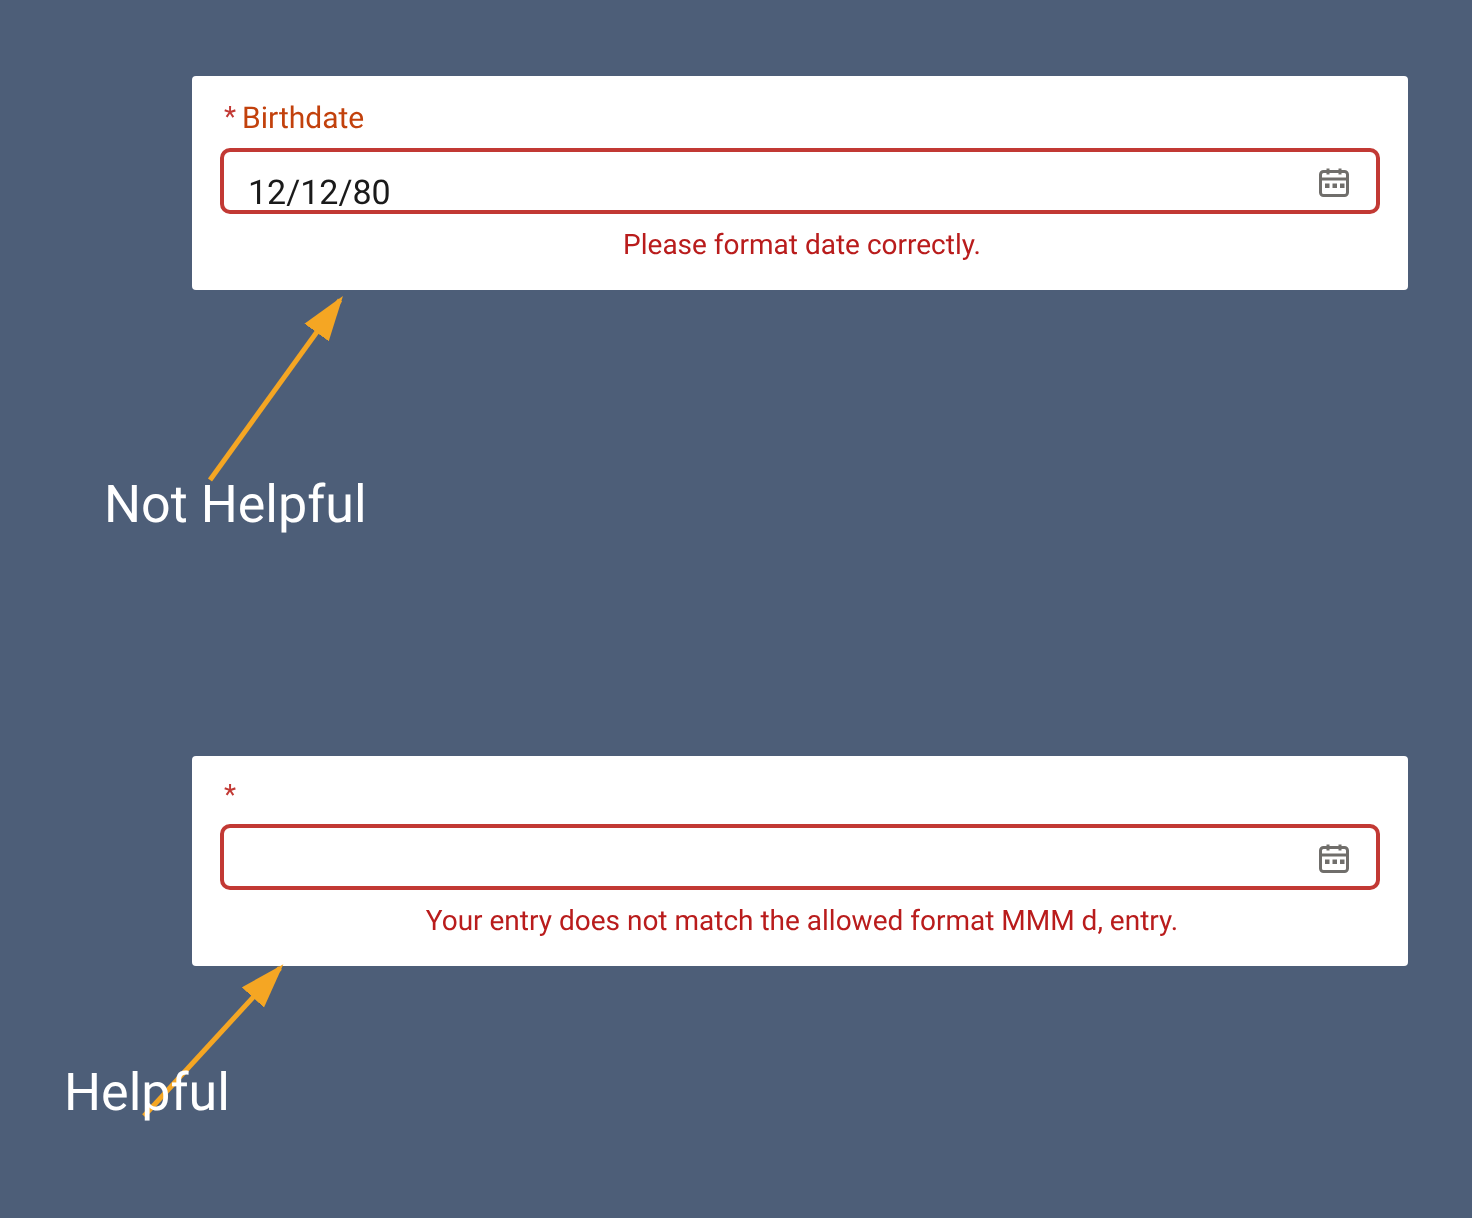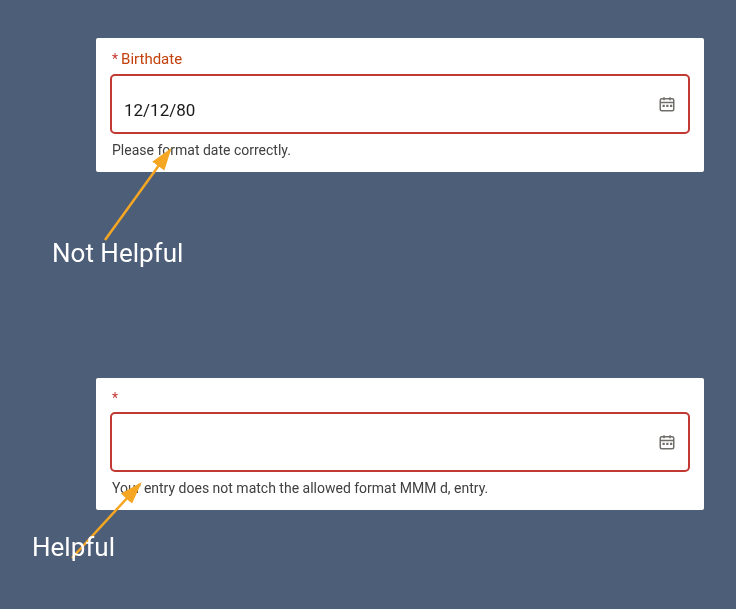--- a/index.html
+++ b/index.html
@@ -32,44 +32,45 @@
     margin-right: 3px;
   }
   .field-label {
     color: #c2410c;
     font-size: 15px;
   }
   .input-wrap {
     position: relative;
     border: 2px solid #c23934;
     border-radius: 5px;
-    height: 60px;
+    height: 33px;
     display: flex;
     align-items: center;
     padding: 12px 44px 0 12px;
     background: #fff;
   }
   .input-value {
     color: #1a1a1a;
     font-size: 17px;
   }
   .cal-icon {
     position: absolute;
     right: 12px;
     top: 50%;
     transform: translateY(-50%);
     width: 18px;
     height: 18px;
     color: #706e6b;
   }
   .error-text {
-    color: #404040;
+    color: #b91c1c;
     font-size: 14px;
     margin-top: 8px;
     margin-left: 2px;
+    text-align: center;
   }
   .arrow {
     position: absolute;
     pointer-events: none;
   }
   .caption {
     position: absolute;
     color: #ffffff;
     font-size: 26px;
     font-weight: 400;

